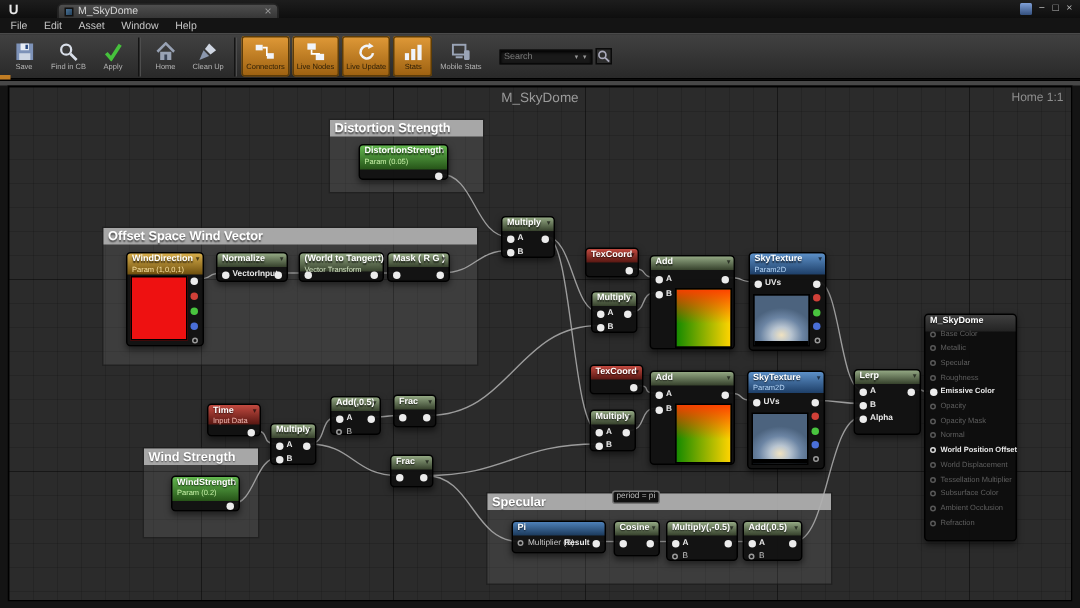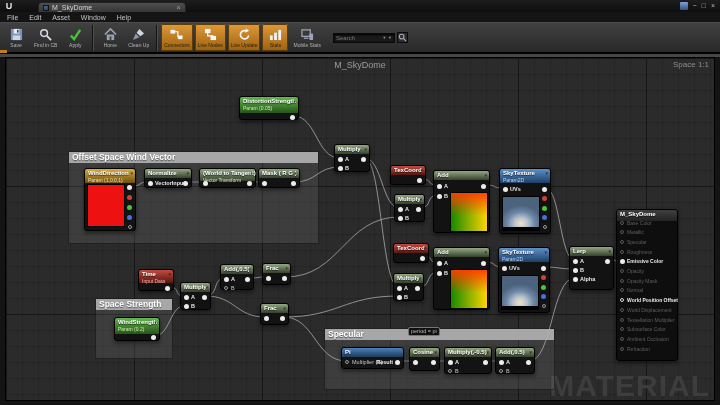--- a/index.html
+++ b/index.html
@@ -210,22 +210,21 @@
           </svg>
       </span>
     </div>
     <div class="accent-sliver"></div>
   </div>
 
   <div class="panel-strip"></div>
 
   <div class="canvas" id="canvas">
     <div class="canvas-title">M_SkyDome</div>
-    <div class="canvas-zoom">Space 1:1</div>
-    <div class="watermark">MATERIAL</div>
+    <div class="canvas-zoom">Home 1:1</div>
     <svg id="wires" width="710" height="344" viewBox="0 0 710 344">
         <path d="M 287.5 58 C 310.5 58, 310.5 100, 333.5 100" fill="none" stroke="#b0b0b0" stroke-width="0.9" opacity="0.85"></path>
         <path d="M 288.5 124 C 311 124, 311 109, 333.5 109" fill="none" stroke="#b0b0b0" stroke-width="0.9" opacity="0.85"></path>
         <path d="M 124.5 128 C 138.5 128, 129.5 124, 143.5 124" fill="none" stroke="#b0b0b0" stroke-width="0.9" opacity="0.85"></path>
         <path d="M 180.5 124 C 194.5 124, 184.5 124, 198.5 124" fill="none" stroke="#b0b0b0" stroke-width="0.9" opacity="0.85"></path>
         <path d="M 244.5 124 C 258.5 124, 243.5 124, 257.5 124" fill="none" stroke="#b0b0b0" stroke-width="0.9" opacity="0.85"></path>
         <path d="M 358.5 100 C 376 100, 376 150, 393.5 150" fill="none" stroke="#b0b0b0" stroke-width="0.9" opacity="0.85"></path>
         <path d="M 358.5 100 C 375.5 100, 375.5 229, 392.5 229" fill="none" stroke="#b0b0b0" stroke-width="0.9" opacity="0.85"></path>
         <path d="M 414.5 121 C 428.5 121, 418.5 127, 432.5 127" fill="none" stroke="#b0b0b0" stroke-width="0.9" opacity="0.85"></path>
         <path d="M 413.5 150 C 427.5 150, 418.5 137, 432.5 137" fill="none" stroke="#b0b0b0" stroke-width="0.9" opacity="0.85"></path>
@@ -242,25 +241,28 @@
         <path d="M 199.5 238 C 229.5 238, 229.5 259, 259.5 259" fill="none" stroke="#b0b0b0" stroke-width="0.9" opacity="0.85"></path>
         <path d="M 242.5 220 C 256.5 220, 247.5 219, 261.5 219" fill="none" stroke="#b0b0b0" stroke-width="0.9" opacity="0.85"></path>
         <path d="M 279.5 219 C 334.5 219, 338.5 159, 393.5 159" fill="none" stroke="#b0b0b0" stroke-width="0.9" opacity="0.85"></path>
         <path d="M 277.5 259 C 332.5 259, 337.5 238, 392.5 238" fill="none" stroke="#b0b0b0" stroke-width="0.9" opacity="0.85"></path>
         <path d="M 277.5 259 C 309 259, 309 303, 340.5 303" fill="none" stroke="#b0b0b0" stroke-width="0.9" opacity="0.85"></path>
         <path d="M 392.5 303 C 406.5 303, 394.5 303, 408.5 303" fill="none" stroke="#b0b0b0" stroke-width="0.9" opacity="0.85"></path>
         <path d="M 428.5 303 C 442.5 303, 429.5 303, 443.5 303" fill="none" stroke="#b0b0b0" stroke-width="0.9" opacity="0.85"></path>
         <path d="M 480.5 303 C 494.5 303, 480.5 303, 494.5 303" fill="none" stroke="#b0b0b0" stroke-width="0.9" opacity="0.85"></path>
         <path d="M 523.5 303 C 546 303, 546 220, 568.5 220" fill="none" stroke="#b0b0b0" stroke-width="0.9" opacity="0.85"></path>
       </svg>
+  <div class="comment" style="left: 213px; top: 21px; width: 104px; height: 50px;">
+        <div class="ctitle">Distortion Strength</div>
+      </div>
       <div class="comment" style="left: 62px; top: 93px; width: 251px; height: 93px;">
         <div class="ctitle">Offset Space Wind Vector</div>
       </div>
       <div class="comment" style="left: 89px; top: 240px; width: 78px; height: 61px;">
-        <div class="ctitle">Space Strength</div>
+        <div class="ctitle">Wind Strength</div>
       </div>
       <div class="comment" style="left: 318px; top: 270px; width: 231px; height: 62px;">
         <div class="ctitle">Specular</div>
       </div>
       <div class="bubble" style="left: 402px; top: 269px;">period = pi</div>
       <div class="node" style="left: 233px; top: 38px; width: 60px; height: 24px;">
         <div class="head" style="background: linear-gradient(rgb(99, 184, 79), rgb(38, 84, 24)); height: 16px;">
           <span class="t">DistortionStrength</span>
           <span class="s" style="color: rgb(200, 240, 168);">Param (0.05)</span>
           <span class="caret">▾</span>

